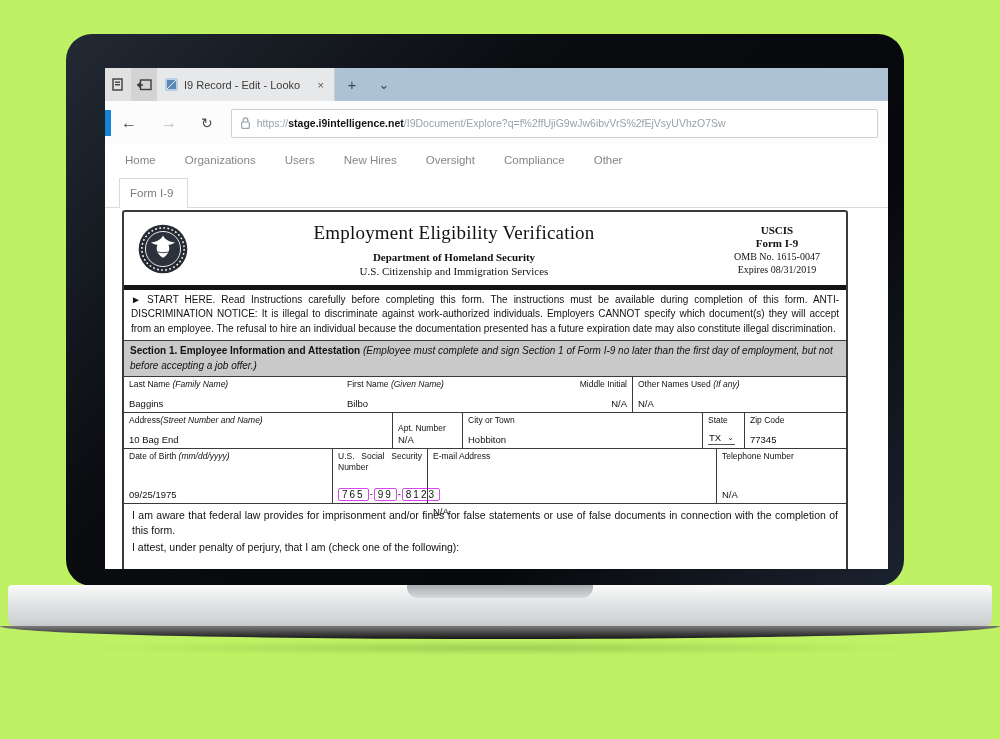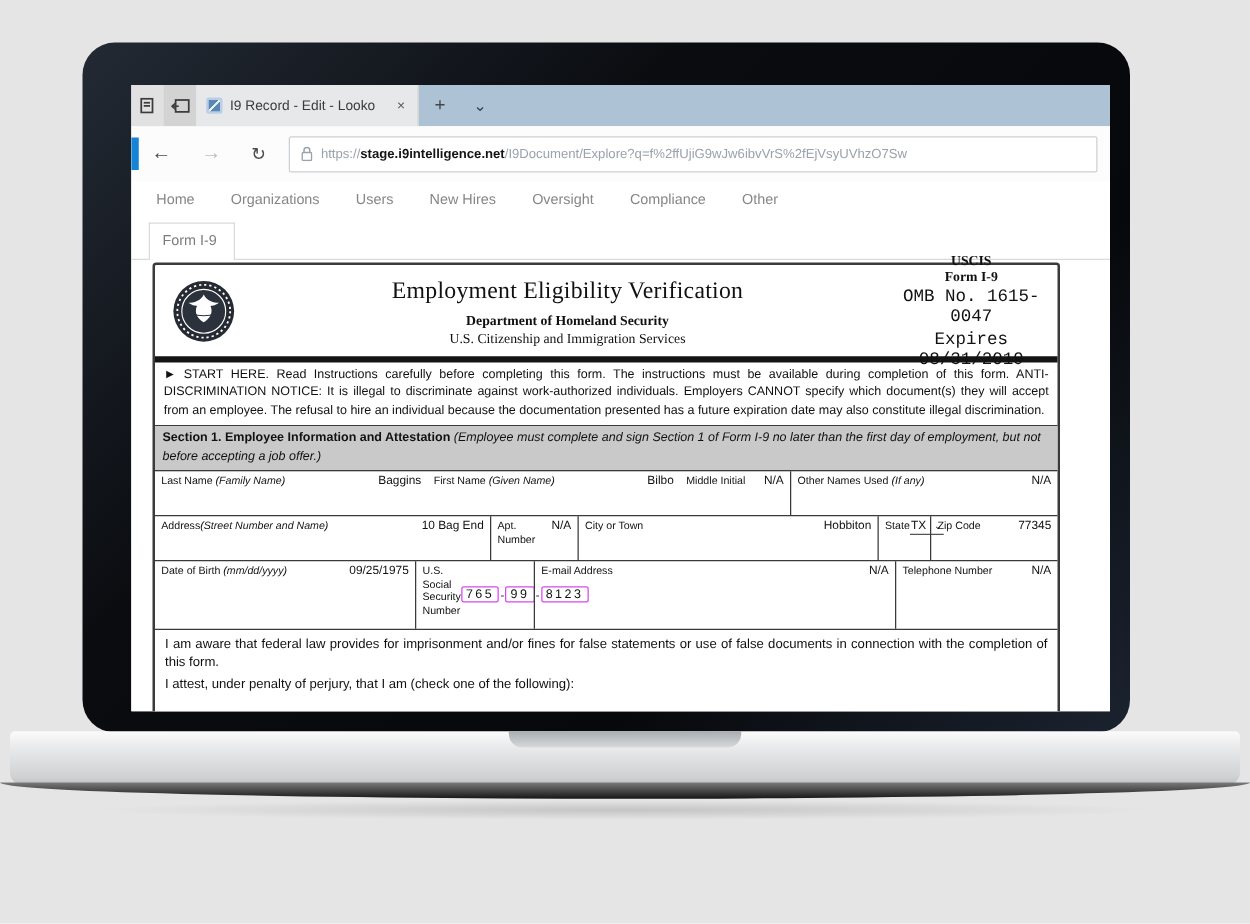--- a/index.html
+++ b/index.html
@@ -1,17 +1,17 @@
 <!DOCTYPE html>
 <html><head>
 <meta charset="utf-8">
 <style>
   * { margin:0; padding:0; box-sizing:border-box; }
   html,body { width:1000px; height:739px; background:#fff; font-family:"Liberation Sans", sans-serif; overflow:hidden; }
-  .stage { position:relative; width:1000px; height:739px; background:#e5e5e5; }
+  .stage { position:relative; width:1000px; height:739px; background:#bef264; }
 
   
   .bezel { position:absolute; left:66px; top:34px; width:838px; height:552px;
            background:linear-gradient(135deg,#232a34 0%,#0a0c10 35%,#07080b 70%,#1b2330 100%);
            border-radius:26px; }
   .screen { position:absolute; left:105px; top:68px; width:783px; height:501px; background:#fff; overflow:hidden; }
   .base { position:absolute; left:8px; top:585px; width:984px; height:43px;
           background:linear-gradient(#fbfbfb 0%,#e9eaeb 30%,#cfd1d3 85%,#bfc1c3 100%);
           border-radius:4px 4px 10px 10px; }
   .notch { position:absolute; left:399px; top:0; width:186px; height:13px;
@@ -60,32 +60,32 @@
   .doc { width:726px; border:2px solid #3a3a3a; border-radius:3px 3px 0 0; background:#fff; min-height:430px; }
   .doc-header { display:flex; align-items:center; padding:5px 10px 4px 8px; height:73px; }
   .seal { width:54px; height:54px; flex:0 0 auto; margin-left:4px; }
   .doc-head-center { flex:1; text-align:center; font-family:"Liberation Serif", serif; }
   .doc-title { font-size:19px; font-weight:400; color:#111; letter-spacing:.2px; }
   .doc-sub1 { font-size:11px; font-weight:700; margin-top:7px; color:#111; }
   .doc-sub2 { font-size:11px; margin-top:2px; color:#111; }
   .doc-head-right { width:118px; text-align:center; font-family:"Liberation Serif", serif; color:#111; }
   .dh-uscis { font-size:11px; font-weight:700; }
   .dh-formno { font-size:11px; font-weight:700; margin-top:1px; }
-  .dh-omb,.dh-exp { font-size:14px; margin-top:2px;font-family:Liberation Mono, monospace; }
+  .dh-omb,.dh-exp { font-size:10px; margin-top:2px; }
   .blackbar { height:5px; background:#141414; }
 
   .intro { border-bottom:1.5px solid #3a3a3a; padding:3px 7px 4px 7px; font-size:10px; line-height:1.43;
            text-align:justify; color:#111; }
   .sec1 { background:#c9c9c9; border-bottom:1.5px solid #3a3a3a; padding:2px 6px 3px 6px;
           font-size:10px; line-height:1.5; color:#111; }
   .sec1 b { font-weight:700; }
   .sec1 i { font-style:italic; }
 
   .frow { display:flex; border-bottom:1.5px solid #3a3a3a; }
-  .fcell { padding:2px 5px; display:flex; flex-direction:row; justify-content:space-between; }
+  .fcell { padding:2px 5px; display:flex; flex-direction:column; justify-content:space-between; }
   .fcell.bl { border-left:1.5px solid #3a3a3a; }
   .flabel { font-size:8.5px; color:#111; line-height:1.25; }
   .flabel i { font-style:italic; }
   .fvalue { font-size:9.5px; color:#111; padding-bottom:1px; }
   .r-align { text-align:right; }
 
   .row-names { height:36px; }
   .c-last { width:218px; }  .c-first { width:202px; }  .c-mi { width:88px; }  .c-other { flex:1; }
   .row-addr { height:36px; }
   .c-addr { width:268px; } .c-apt { width:70px;justify-content:flex-end; } .c-city { width:240px; } .c-state { width:42px; } .c-zip { flex:1; }

